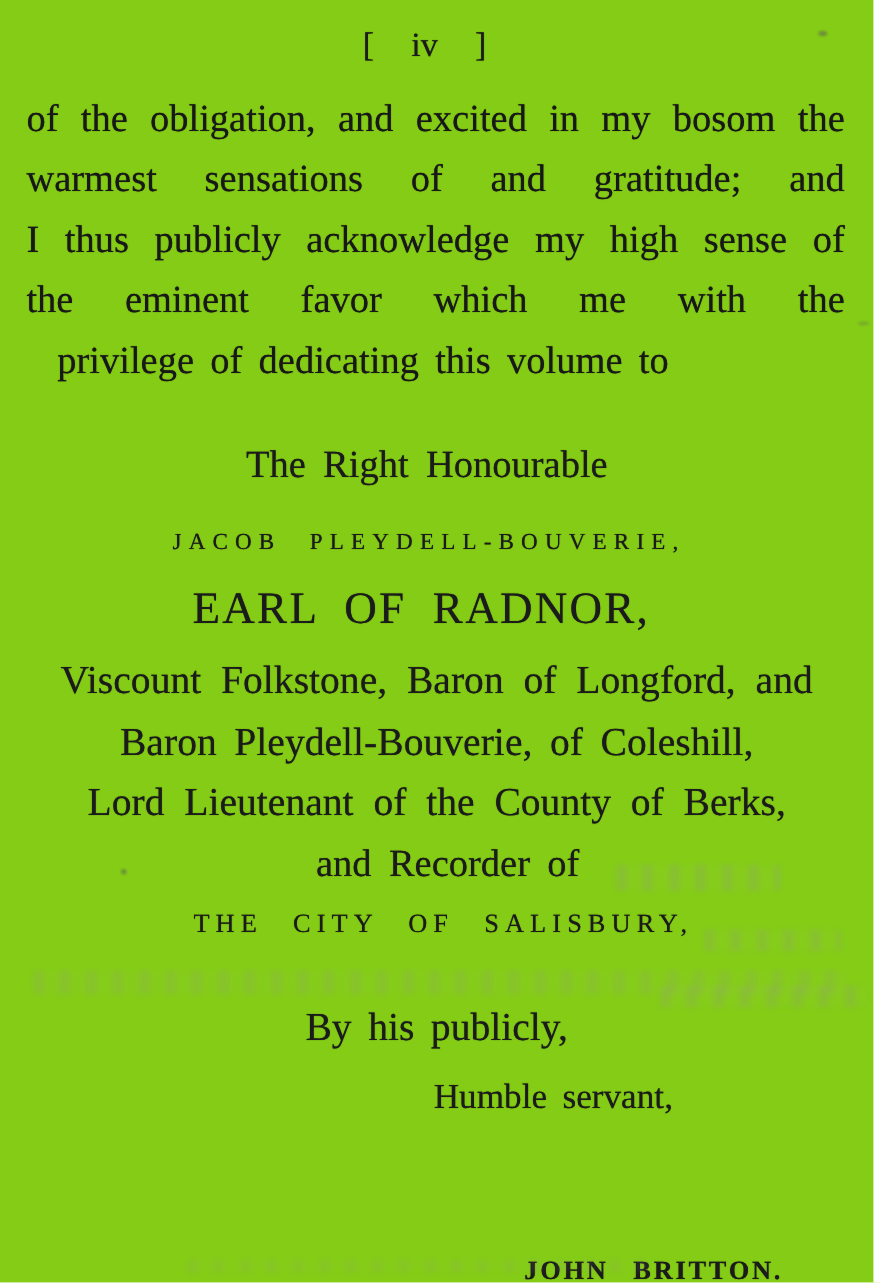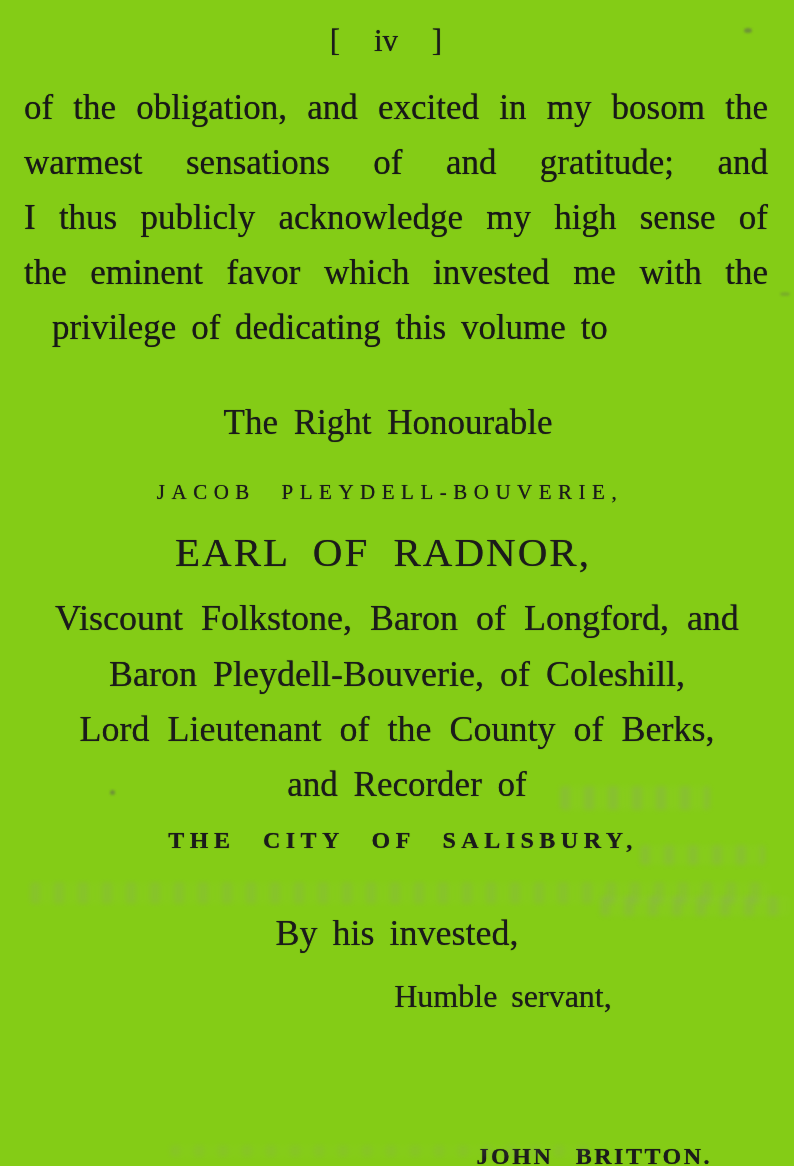--- a/index.html
+++ b/index.html
@@ -42,21 +42,21 @@
   .jline { display: flex; justify-content: space-between; }
   .lastline { text-align: left; word-spacing: 6px; margin-left: 28px; }
 
   .honourable { top: 402px; font-size: 35px; padding-right: 18px; word-spacing: 7px; }
   .name-caps  { top: 480px; font-size: 21px; font-weight: normal; letter-spacing: 6.5px; word-spacing: 14px; padding-right: 14px; }
   .earl       { top: 528px; font-size: 41px; letter-spacing: 2px; word-spacing: 12px; padding-right: 28px; }
   .t1         { top: 597px; font-size: 36px; word-spacing: 9px; }
   .t2         { top: 653px; font-size: 36px; word-spacing: 7px; }
   .t3         { top: 708px; font-size: 36px; word-spacing: 9px; }
   .t4         { top: 764px; font-size: 35px; word-spacing: 7px; padding-left: 20px; }
-  .city-caps  { top: 826px; font-size: 24px; font-weight: bold; letter-spacing: 5.5px; word-spacing: 16px; padding-left: 12px; }
+  .city-caps  { top: 826px; font-size: 24px; font-weight: normal; letter-spacing: 5.5px; word-spacing: 16px; padding-left: 12px; }
   .obliged    { top: 912px; font-size: 36px; word-spacing: 6px; }
   .humble     { top: 977px; font-size: 32px; word-spacing: 6px; padding-left: 212px; }
   .signature  { top: 1142px; font-size: 24px; font-weight: bold; letter-spacing: 2.5px; word-spacing: 14px; text-align: right; padding-right: 82px; }
 
   
   .smudge {
     position: absolute;
     background: repeating-linear-gradient(90deg,
       rgba(150,150,150,0.38) 0 10px,
       rgba(210,210,210,0.06) 10px 24px);
@@ -111,37 +111,36 @@
       <span>my</span>
       <span>high</span>
       <span>sense</span>
       <span>of</span>
     </div>
   <div class="para jline" style="top:251px">
       <span>the</span>
       <span>eminent</span>
       <span>favor</span>
       <span>which</span>
-      <span>invested</span>
       <span>me</span>
       <span>with</span>
       <span>the</span>
     </div>
   <div class="para lastline" style="top:306px">privilege of dedicating this volume to</div>
 
   <div class="txt honourable">The Right Honourable</div>
   <div class="txt name-caps">JACOB PLEYDELL-BOUVERIE,</div>
   <div class="txt earl">EARL OF RADNOR,</div>
   <div class="txt t1">Viscount Folkstone, Baron of Longford, and</div>
   <div class="txt t2">Baron Pleydell-Bouverie, of Coleshill,</div>
   <div class="txt t3">Lord Lieutenant of the County of Berks,</div>
   <div class="txt t4">and Recorder of</div>
   <div class="txt city-caps">THE CITY OF SALISBURY,</div>
 
-  <div class="txt obliged">By his invested,</div>
+  <div class="txt obliged">By his publicly,</div>
   <div class="txt humble">Humble servant,</div>
   <div class="txt signature">JOHN BRITTON.</div>
 
   <div class="smudge s1"></div>
   <div class="smudge s2"></div>
   <div class="smudge s3"></div>
   <div class="smudge s4"></div>
   <div class="smudge s5"></div>
   <div class="speck sp1"></div>
   <div class="speck sp2"></div>

